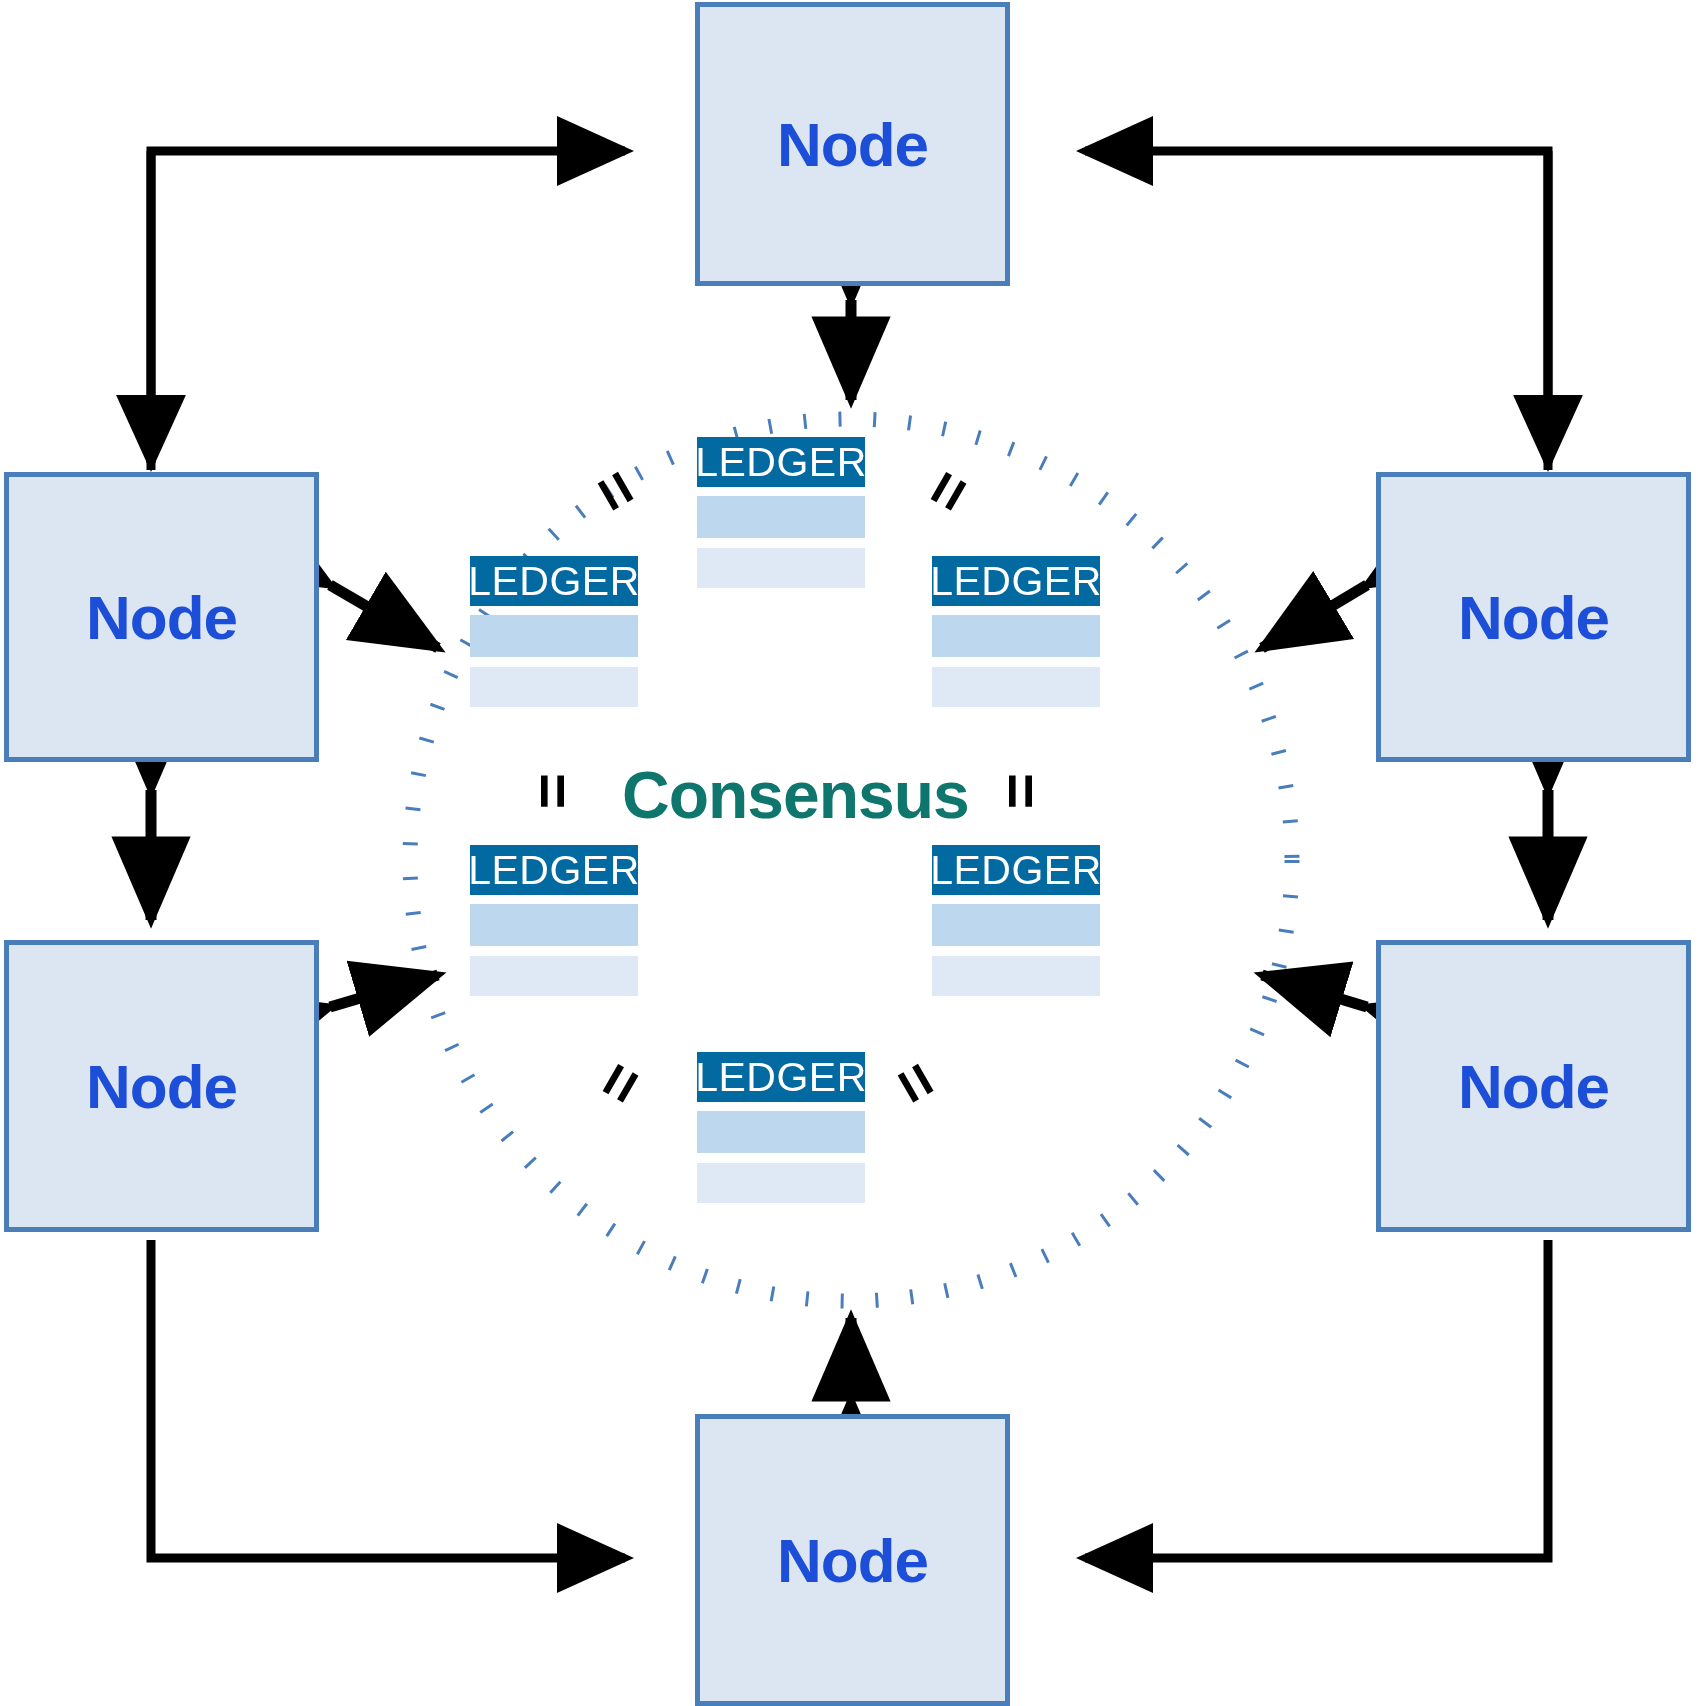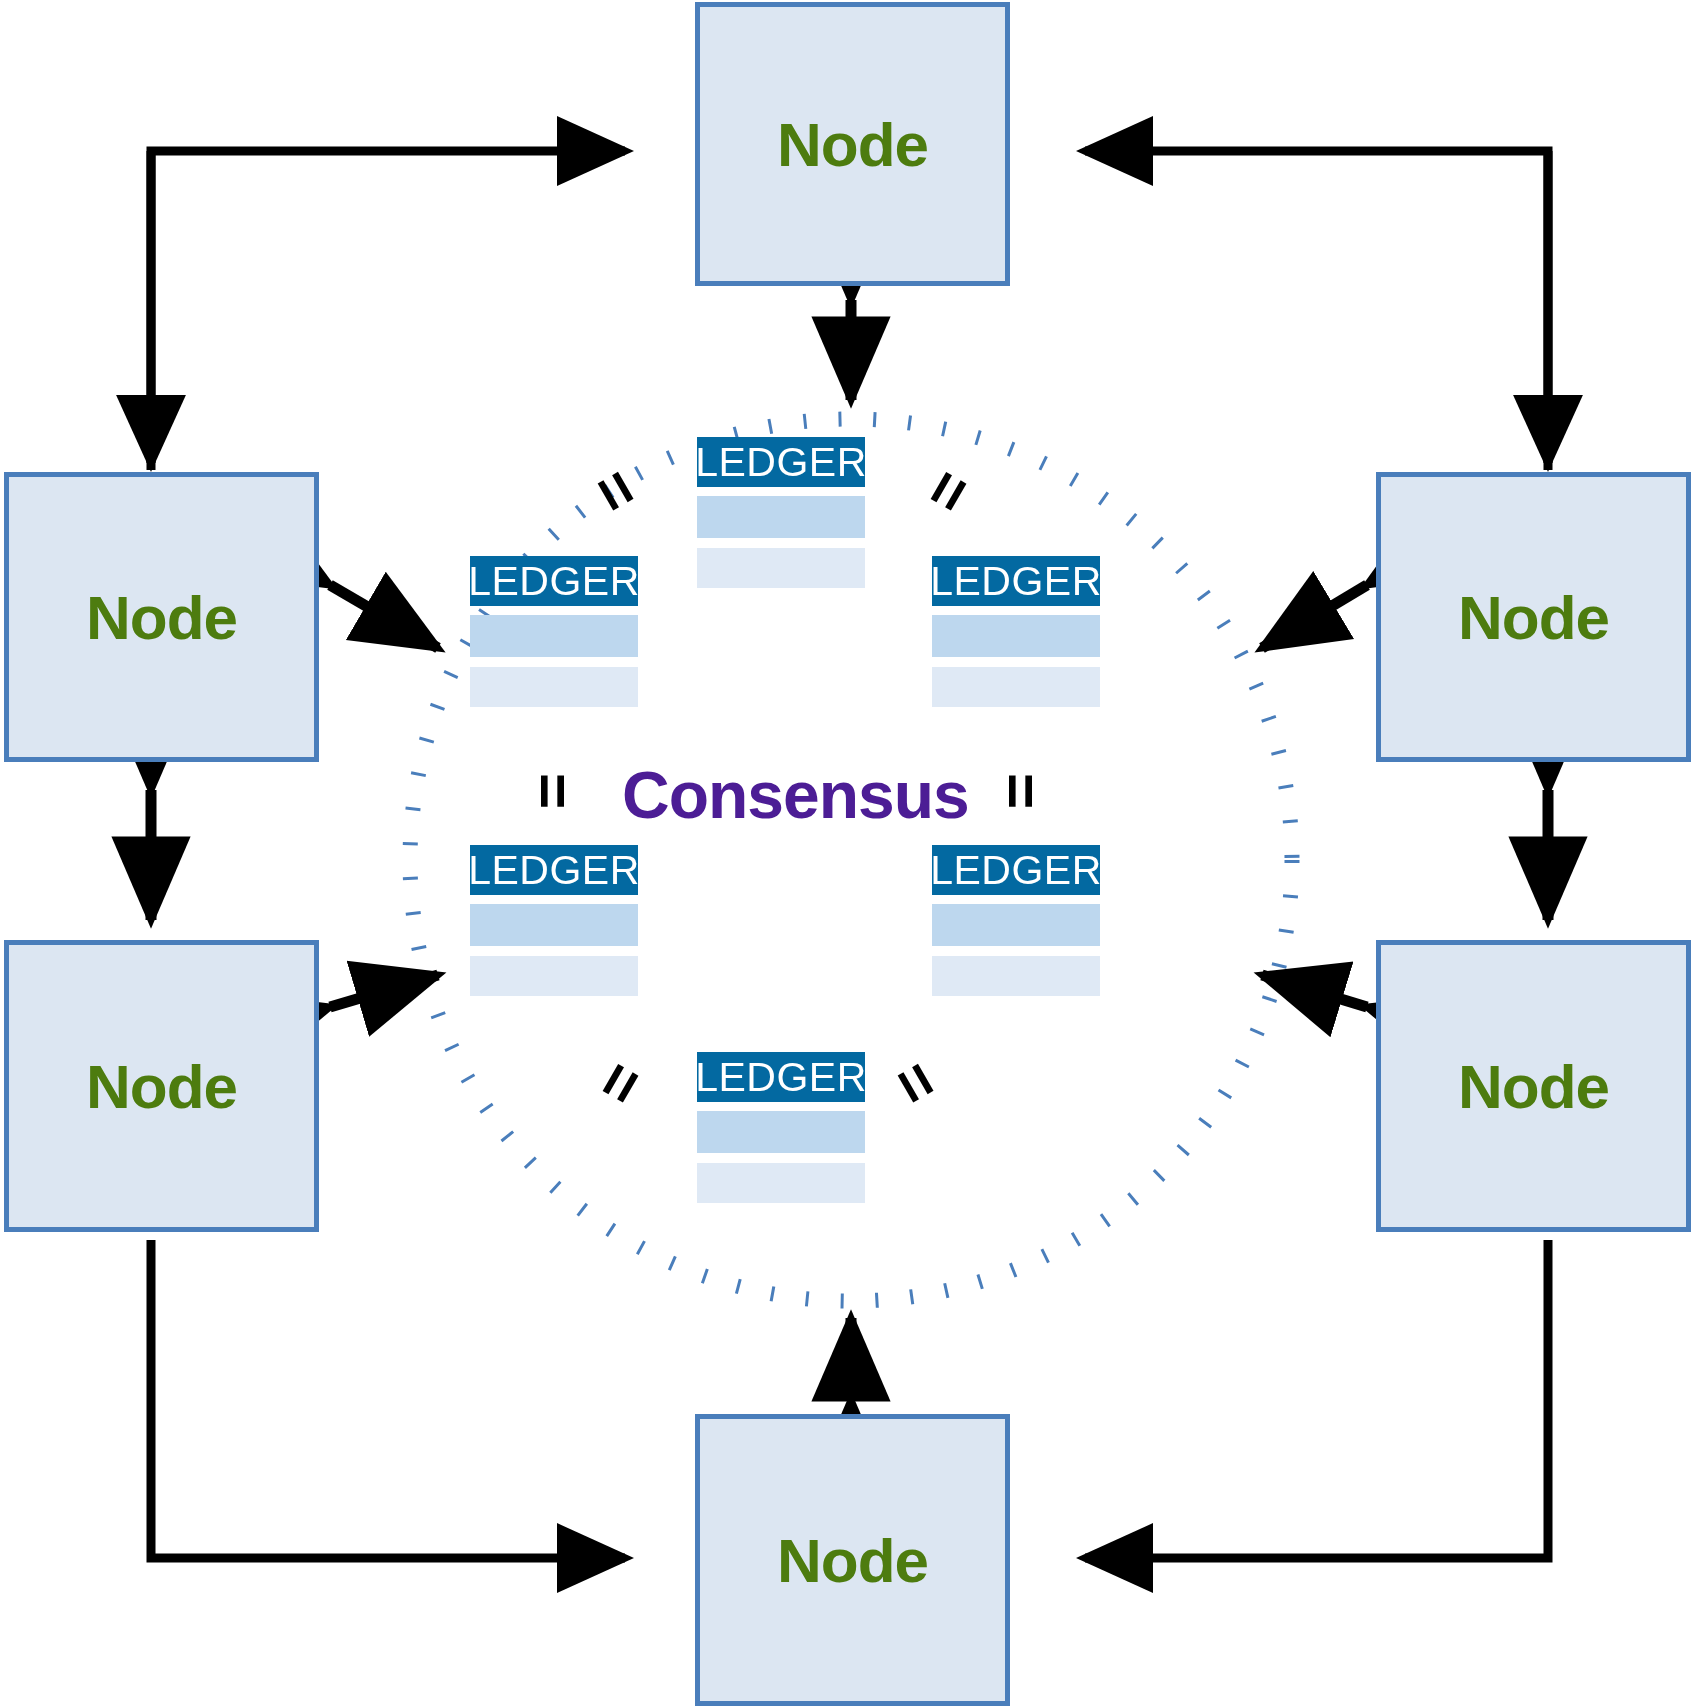--- a/index.html
+++ b/index.html
@@ -5,21 +5,21 @@
   html,body{margin:0;padding:0;background:#ffffff;}
   body{font-family:"Liberation Sans", sans-serif;}
   #stage{position:relative;width:1698px;height:1706px;background:#fff;overflow:hidden;}
 
   .node{
     position:absolute;
     background:#dce6f2;
     border:5px solid #4a7ebb;
     box-sizing:border-box;
     display:flex;align-items:center;justify-content:center;
-    color:#4d7c0f;
+    color:#1d4ed8;
     font-weight:bold;
     font-size:62px;
     letter-spacing:-1px;
     font-family:"Liberation Sans", sans-serif;
   }
 
   .svg-layer{position:absolute;left:0;top:0;width:1698px;height:1706px;pointer-events:none;}
 
   .ledger{position:absolute;width:0;}
   .ledger .lg-head{
@@ -32,21 +32,21 @@
     display:flex;align-items:center;justify-content:center;
     box-sizing:border-box;
   }
   .ledger .lg-row1{background:#bdd7ee;}
   .ledger .lg-row2{background:#dfe9f5;}
 
   .consensus{
     position:absolute;
     font-weight:bold;
     font-size:66px;
-    color:#4c1d95;
+    color:#0f766e;
     white-space:nowrap;
     font-family:"Liberation Sans", sans-serif;
     letter-spacing:-1px;
   }
   .eq{
     position:absolute;
     font-weight:bold;
     font-size:62px;
     color:#000;
     line-height:1;

